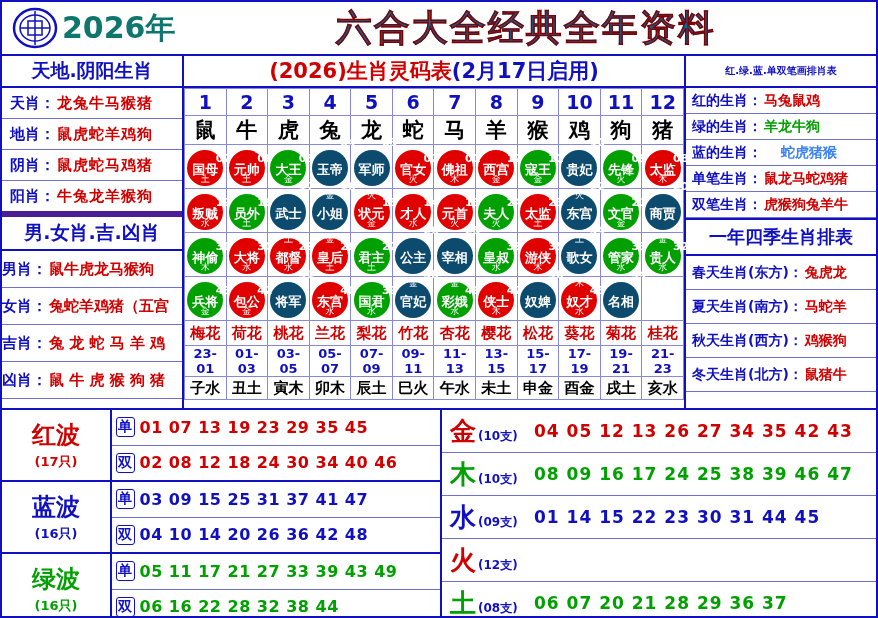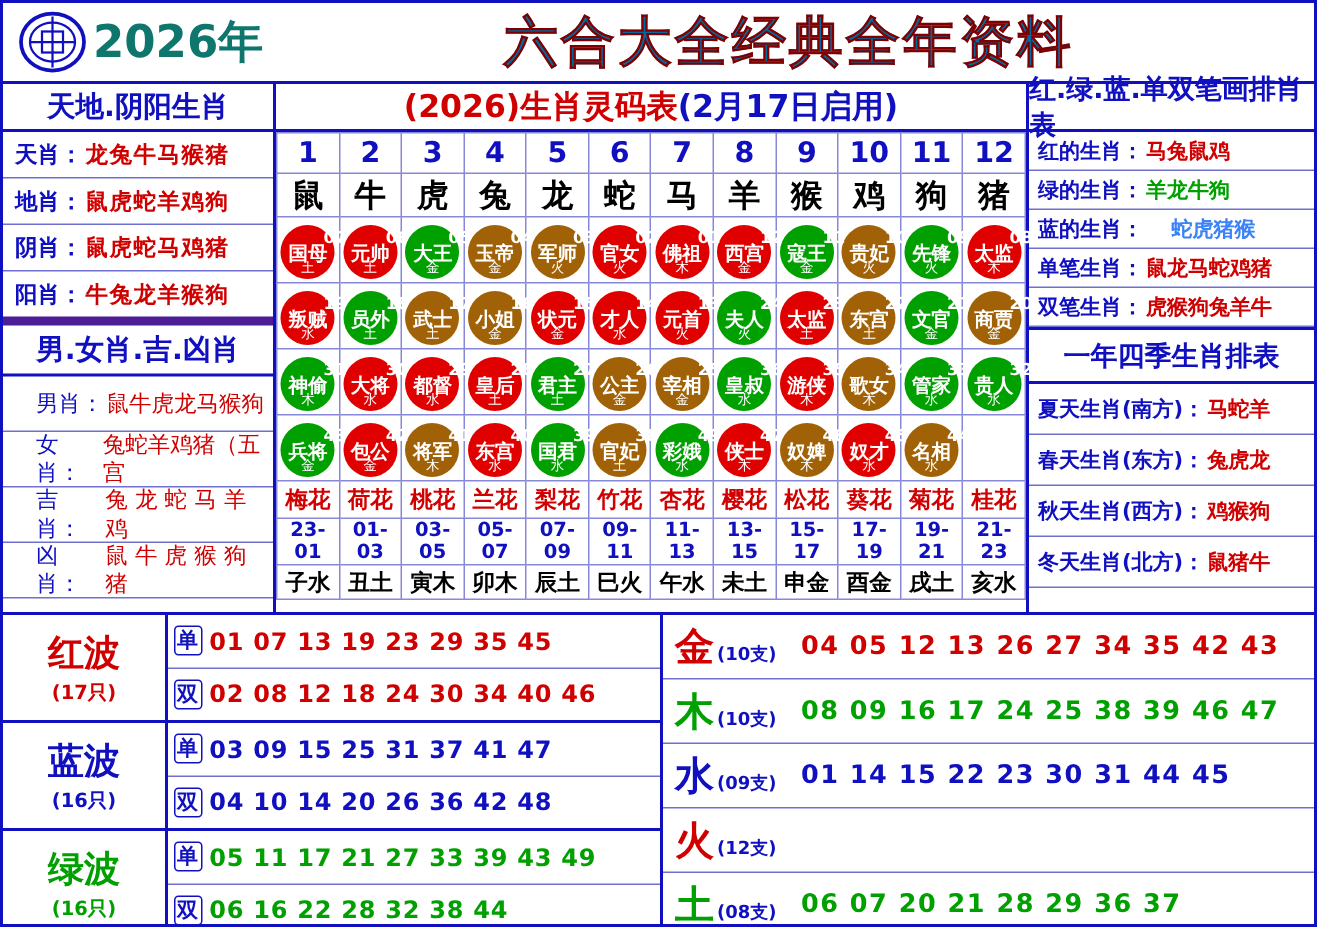--- a/index.html
+++ b/index.html
@@ -26,46 +26,46 @@
   .colC{flex:1;border-right:2px solid #1010c0;box-sizing:border-box;position:relative;}
   .colR{width:190px;box-sizing:border-box;}
 
   
   .lhead{height:30px;display:flex;align-items:center;justify-content:center;font-size:19px;font-weight:bold;color:#1010c0;border-bottom:2px solid #1010c0;}
   .lrow{height:30px;display:flex;align-items:center;padding-left:8px;font-size:15px;font-weight:bold;color:#1010c0;border-bottom:1px solid #7070d0;}
   .lrow .k{color:#1010c0;}
   .lrow .v{color:#d00000;margin-left:2px;letter-spacing:1px;}
   .lrow.nb{border-bottom:none;}
   .lsep{height:32px;display:flex;align-items:center;justify-content:center;font-size:19px;font-weight:bold;color:#1010c0;border-top:6px solid #4c1d95;border-bottom:2px solid #1010c0;}
-  .lrow2{height:36px;display:flex;align-items:center;padding-left:22px;font-size:15px;font-weight:normal;border-bottom:1px solid #7070d0;}
+  .lrow2{height:36px;display:flex;align-items:center;padding-left:0;font-size:15px;font-weight:bold;border-bottom:1px solid #7070d0;}
   .lrow2 .k{color:#1010c0;}
   .lrow2 .v{color:#d00000;margin-left:2px;}
 
   
   .ctitle{height:30px;display:flex;align-items:center;justify-content:center;border-bottom:2px solid #1010c0;}
   .ctitle .t1{font-size:21px;font-weight:bold;color:#d00000;}
   .ctitle .t2{font-size:21px;font-weight:bold;color:#1010c0;}
   table.grid{border-collapse:collapse;width:100%;table-layout:fixed;}
   table.grid td{border:1px solid #8888d8;text-align:center;padding:0;}
   .rnum td{height:26px;font-size:19px;font-weight:bold;color:#1010c0;}
   .rzod td{height:26px;font-size:21px;font-weight:bold;color:#000;}
   .rball td{height:43px;}
   .ball{width:36px;height:36px;border-radius:50%;margin:2px auto 0;display:flex;flex-direction:column;align-items:center;justify-content:center;color:#fff;line-height:1;}
   .ball .n{font-size:11px;font-weight:bold;margin-top:1px;margin-left:36px;}
   .ball .w{font-size:13px;font-weight:bold;margin-top:-1px;}
   .ball .e{font-size:9px;margin-top:-1px;}
   .b-red{background:#e00000;}
-  .b-blue{background:#a16207;}
+  .b-blue{background:#0c4a6e;gap:16px;}
   .b-green{background:#00a000;}
   .rflower td{height:24px;font-size:15px;font-weight:bold;color:#d00000;}
   .rage td{height:22px;font-size:13px;font-weight:bold;color:#1010c0;}
   .relem td{height:22px;font-size:15px;font-weight:bold;color:#000;}
 
   
-  .rhead{height:30px;display:flex;align-items:center;justify-content:center;font-size:18px;font-weight:bold;color:#1010c0;border-bottom:2px solid #1010c0;}
+  .rhead{height:30px;display:flex;align-items:center;justify-content:center;font-size:10px;font-weight:bold;color:#1010c0;border-bottom:2px solid #1010c0;}
   .rrow{height:25px;display:flex;align-items:center;padding-left:6px;font-size:14px;font-weight:bold;border-bottom:1px solid #7070d0;}
   .rrow .k{color:#1010c0;}
   .rrow .v{margin-left:2px;}
   .v-red{color:#d00000;}
   .v-green{color:#00a000;}
   .v-blue{color:#3b82f6;padding-left:17px;}
   .rsep{height:34px;display:flex;align-items:center;justify-content:center;font-size:18px;font-weight:bold;color:#1010c0;border-top:2px solid #1010c0;border-bottom:2px solid #1010c0;}
   .rrow2{height:33px;display:flex;align-items:center;padding-left:6px;font-size:14px;font-weight:bold;border-bottom:1px solid #7070d0;}
   .rrow2 .k{color:#1010c0;}
   .rrow2 .v{color:#d00000;margin-left:2px;}
@@ -594,26 +594,26 @@
         <span class="v v-red">鼠龙马蛇鸡猪</span>
       </div>
       <div class="rrow">
         <span class="k">双笔生肖：</span>
         <span class="v v-red">虎猴狗兔羊牛</span>
       </div>
 
       <div class="rsep">一年四季生肖排表</div>
 
       <div class="rrow2">
+        <span class="k">春天生肖(东方)：</span>
+        <span class="v">兔虎龙</span>
+      </div>
+      <div class="rrow2">
         <span class="k">夏天生肖(南方)：</span>
         <span class="v">马蛇羊</span>
-      </div>
-      <div class="rrow2">
-        <span class="k">春天生肖(东方)：</span>
-        <span class="v">兔虎龙</span>
       </div>
       <div class="rrow2">
         <span class="k">秋天生肖(西方)：</span>
         <span class="v">鸡猴狗</span>
       </div>
       <div class="rrow2">
         <span class="k">冬天生肖(北方)：</span>
         <span class="v">鼠猪牛</span>
       </div>
     </div>

